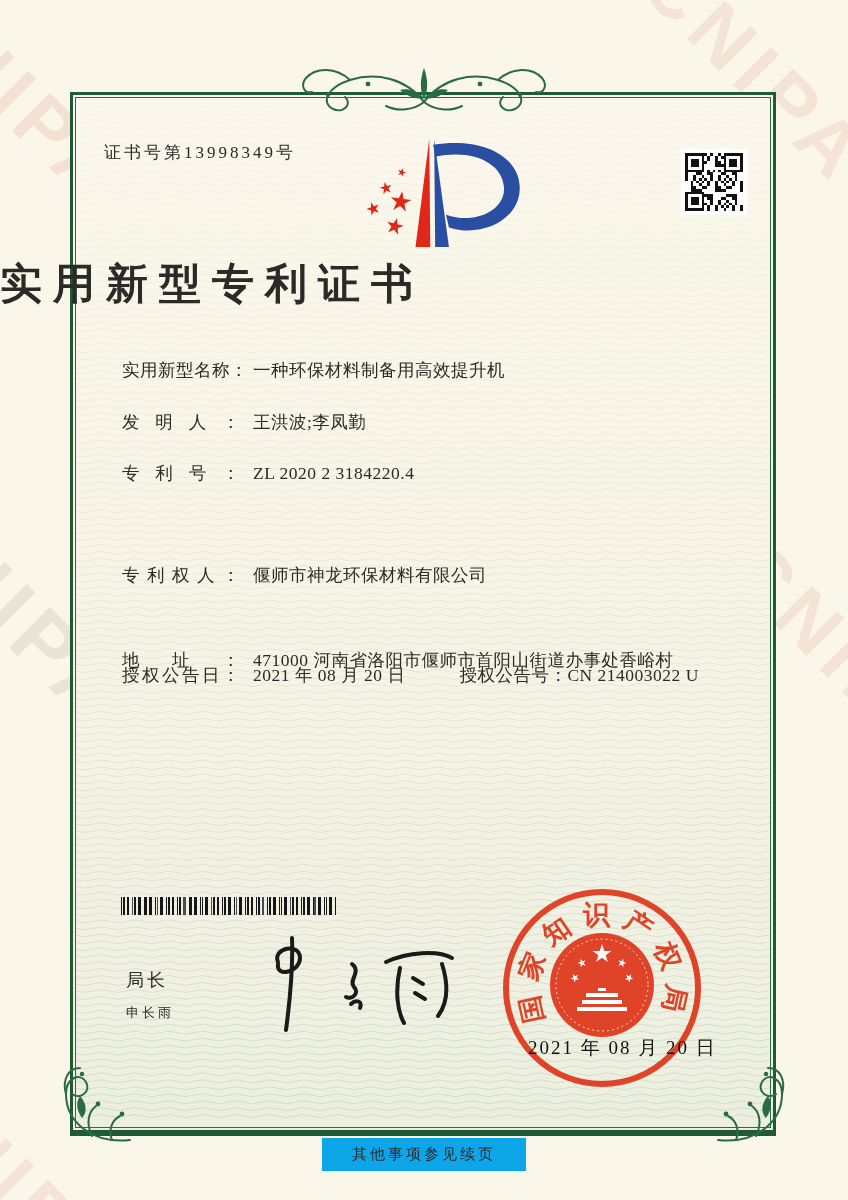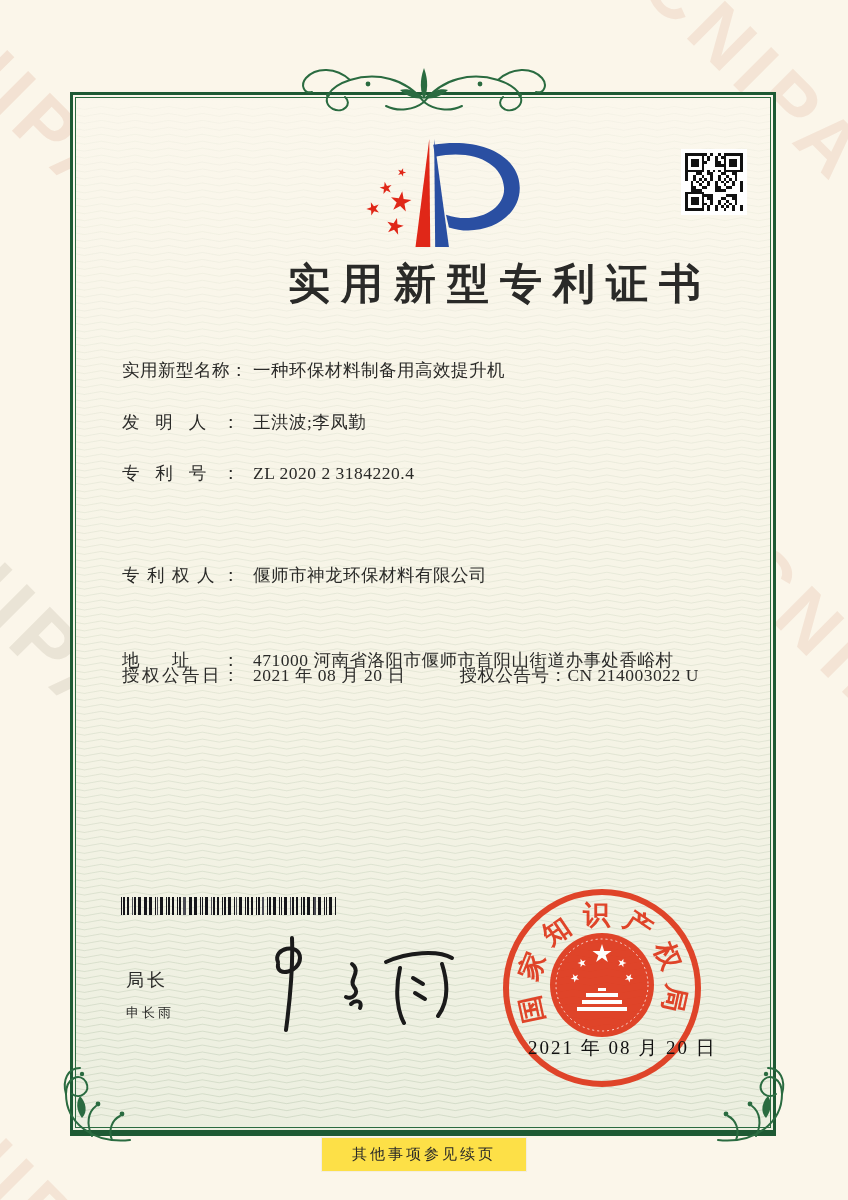--- a/index.html
+++ b/index.html
@@ -20,21 +20,21 @@
   }
   .frame-inner{
     position:absolute;inset:2px;border:1px solid #2a6b40;
   }
   #waves{position:absolute;inset:0;width:100%;height:100%}
   .content{position:absolute;inset:0;z-index:2}
   .certno{position:absolute;left:104px;top:141px;font-size:17px;letter-spacing:3px;white-space:nowrap}
   .logo{position:absolute;left:330px;top:136px;width:230px;height:118px}
   .qr{position:absolute;left:681px;top:149px;width:58px;height:58px;background:#fff;padding:4px}
   .title{
-    position:absolute;left:0;width:712px;top:256px;text-align:right;
+    position:absolute;left:0;width:712px;top:256px;text-align:left;
     font-size:42px;font-weight:bold;letter-spacing:11px;white-space:nowrap;
   }
   .frow{position:absolute;left:122px;font-size:17.5px;white-space:nowrap;letter-spacing:.5px}
   .flabel{display:inline-block;width:118px;text-align:justify;text-align-last:justify;vertical-align:baseline}
   .fvalue{margin-left:13px}
   .pair2{margin-left:54px}
   .bodytext{
     position:absolute;left:120px;top:698px;width:618px;
     font-size:17px;line-height:27px;text-align:justify;letter-spacing:.5px;
   }
@@ -42,21 +42,21 @@
   .barcode{position:absolute;left:121px;top:897px;width:216px;height:18px;display:flex;overflow:hidden}
   .barcode span{display:block;height:100%}
   .sig-title{position:absolute;left:126px;top:968px;font-size:18px;letter-spacing:3px}
   .sig-name{position:absolute;left:126px;top:1004px;font-size:13px;letter-spacing:3px}
   .sig-script{position:absolute;left:252px;top:930px;width:215px;height:105px}
   .seal{position:absolute;left:499px;top:885px;width:206px;height:206px;z-index:3;opacity:.94}
   .sealdate{position:absolute;left:528px;top:1035px;font-size:19px;letter-spacing:2px;color:#111;z-index:4;white-space:nowrap}
   .pagenum{position:absolute;left:0;width:848px;top:1097px;text-align:center;font-size:15px;letter-spacing:2px}
   .footnote{
     position:absolute;left:50%;transform:translateX(-50%);top:1138px;
-    background:#fde047;padding:7px 30px;font-size:15px;letter-spacing:3px;
+    background:#0ea5e9;padding:7px 30px;font-size:15px;letter-spacing:3px;
     box-shadow:0 0 0 1px rgba(120,110,90,.06);white-space:nowrap;z-index:2;
   }
   .crest{position:absolute;left:274px;top:58px;width:300px;height:66px;z-index:2}
   .corner{position:absolute;width:82px;height:82px;z-index:2}
   .corner.bl{left:52px;top:1064px}
   .corner.br{left:714px;top:1064px;transform:scaleX(-1)}
 </style>
 </head>
 <body>
 
@@ -266,20 +266,21 @@
   <g fill="#2a6b40">
     <path d="M30,54 C24,46 24,38 28,32 C34,38 36,48 30,54 Z"></path>
     <circle cx="46" cy="40" r="2.4"></circle>
       <circle cx="70" cy="50" r="2.4"></circle>
       <circle cx="30" cy="10" r="2.2"></circle>
   </g>
 </svg>
 
 <div class="content">
 
+  <div class="certno">证书号第13998349号</div>
 
   <svg class="logo" viewBox="0 0 230 120">
     <defs>
       <path id="st" d="M0,-1 L0.2245,-0.309 L0.951,-0.309 L0.3633,0.118 L0.5878,0.809 L0,0.382 L-0.5878,0.809 L-0.3633,0.118 L-0.951,-0.309 L-0.2245,-0.309 Z"></path>
     </defs>
     <path d="M103,9 C152,1 190,20 191,52 C192,85 152,104 119,93 L116,80 C147,91 177,74 175,52 C173,27 143,13 105,21 Z" fill="#2a4fa2"></path>
     <polygon points="99,3 85,113 100,113" fill="#e02718"></polygon>
     <polygon points="104,3 105,113 119,113" fill="#2a4fa2"></polygon>
     <g fill="#e02718">
       <use href="#st" transform="translate(71,37) scale(4.5) rotate(18)"></use>

